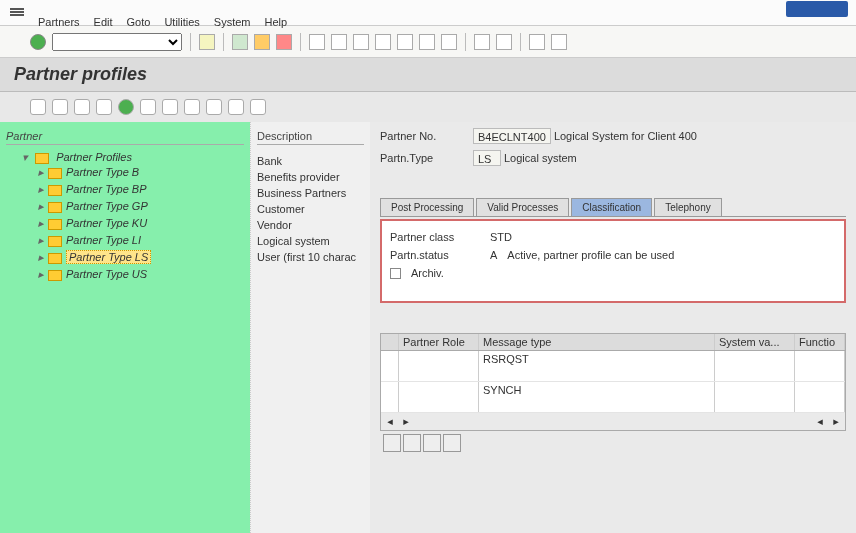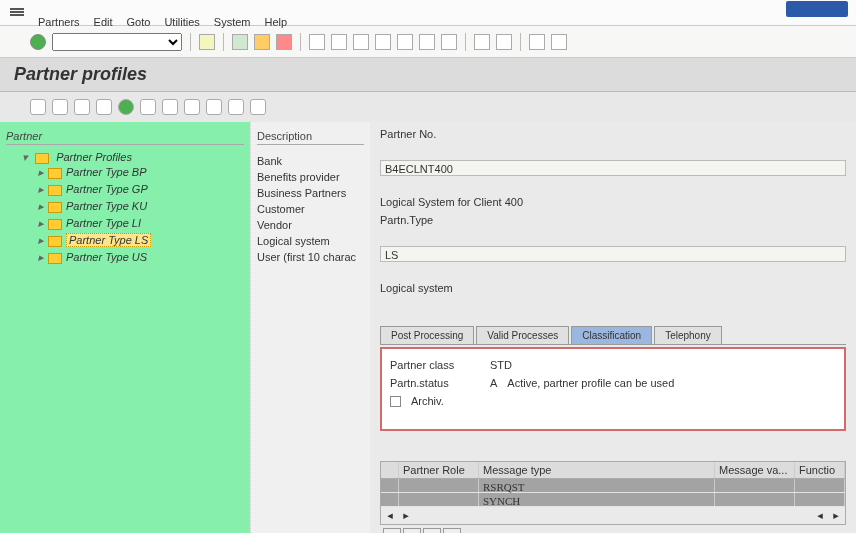--- a/index.html
+++ b/index.html
@@ -24,35 +24,35 @@
   .left-pane { width: 250px; background: #86efac; padding: 6px; font-style: italic; }
   .col-header { font-weight: normal; color: #444; padding: 2px 0; border-bottom: 1px solid #aaa; margin-bottom: 4px; }
   .tree ul { list-style: none; padding-left: 16px; }
   .tree li { padding: 2px 0; white-space: nowrap; }
   .tree .toggle { display: inline-block; width: 10px; color: #666; cursor: pointer; }
   .tree .folder { display: inline-block; width: 14px; height: 11px; background: #ffcc33; border: 1px solid #cc9900; margin-right: 4px; vertical-align: middle; }
   .tree .selected { background: #ffe58a; border: 1px dotted #cc9900; padding: 0 2px; }
   .desc-pane { width: 120px; background: #f0f0f0; padding: 6px; border-left: 1px dotted #ccc; }
   .desc-pane .row { padding: 2px 0; white-space: nowrap; }
   .right-pane { flex: 1; background: #eaeaea; padding: 6px 10px; position: relative; }
-  .field-row { display: flex; gap: 20px; margin-bottom: 6px; flex-direction: column; }
+  .field-row { display: flex; align-items: center; gap: 3px; margin-bottom: 6px; }
   .field-row .label { width: 90px; }
   .field-row .val { background: #f5f5f0; border: 1px solid #bbb; padding: 1px 4px; min-width: 70px; display: inline-block; height: 16px; line-height: 14px; }
   .tabs { display: flex; margin-top: 32px; border-bottom: 1px solid #999; }
   .tabs .tab { padding: 3px 10px; background: #e0e0e0; border: 1px solid #999; border-bottom: none; margin-right: 2px; cursor: pointer; font-size: 10px; }
   .tabs .tab.active { background: #9bb7e0; }
   .detail-box { border: 2px solid #d46a6a; padding: 10px 8px 16px 8px; background: #ffffff; margin-top: 2px; }
   .detail-box .drow { display: flex; gap: 10px; margin-bottom: 6px; align-items: center; }
   .detail-box .dlabel { width: 90px; }
   .outbound { margin-top: 30px; }
   .outbound-title { border-bottom: 1px solid #aaa; padding: 2px 0; display: flex; justify-content: space-between; }
   .grid { border: 1px solid #aaa; margin-top: 2px; }
   .grid-head { display: flex; background: #dcdcdc; border-bottom: 1px solid #aaa; }
   .grid-head .gh, .grid-row .gc { padding: 2px 4px; border-right: 1px solid #ccc; }
-  .grid-row { display: flex; background: #a3a3a3; border-bottom: 1px solid #e4e4e4; height: 14px; font-family: Liberation Serif, serif; }
+  .grid-row { display: flex; background: #ffffff; border-bottom: 1px solid #e4e4e4; height: 31px; }
   .grid-nav { display: flex; gap: 2px; padding: 2px; }
   .grid-nav .arrow { width: 14px; text-align: center; }
   .grid-tools { display: flex; gap: 2px; padding: 3px; }
   .grid-tools .gt { width: 18px; height: 18px; border: 1px solid #999; background: #eee; }
   .checkbox { width: 11px; height: 11px; border: 1px solid #888; display: inline-block; background: #fff; }
   .window-ctrls { position: absolute; top: 1px; right: 8px; width: 62px; height: 16px; background: #2a5aa8; border-radius: 2px; display:flex; gap:8px; align-items:center; justify-content:center; }
 </style>
 </head>
 <body>
 
@@ -116,20 +116,21 @@
 <div class="main">
   <div class="left-pane">
     <div class="col-header">Partner</div>
     <div class="tree">
       <ul>
         <li>
           <span class="toggle">▾</span>
           <span class="folder"></span>
           <span>Partner Profiles</span>
           <ul>
+            <li><span class="toggle">▸</span><span class="folder"></span><span>Partner Type B</span></li>
             <li><span class="toggle">▸</span><span class="folder"></span><span>Partner Type BP</span></li>
             <li><span class="toggle">▸</span><span class="folder"></span><span>Partner Type GP</span></li>
             <li><span class="toggle">▸</span><span class="folder"></span><span>Partner Type KU</span></li>
             <li><span class="toggle">▸</span><span class="folder"></span><span>Partner Type LI</span></li>
             <li><span class="toggle">▸</span><span class="folder"></span><span class="selected">Partner Type LS</span></li>
             <li><span class="toggle">▸</span><span class="folder"></span><span>Partner Type US</span></li>
           </ul>
         </li>
       </ul>
     </div>
@@ -181,21 +182,21 @@
         <span>Archiv.</span>
       </div>
     </div>
 
     <div class="outbound">
       <div class="grid">
         <div class="grid-head">
           <div class="gh" style="width:18px"></div>
           <div class="gh" style="width:80px">Partner Role</div>
           <div class="gh" style="flex:1">Message type</div>
-          <div class="gh" style="width:80px">Message va...</div>
+          <div class="gh" style="width:80px">System va...</div>
           <div class="gh" style="width:50px">Functio</div>
         </div>
         <div class="grid-row">
           <div class="gc" style="width:18px"></div>
           <div class="gc" style="width:80px"></div>
           <div class="gc" style="flex:1">RSRQST</div>
           <div class="gc" style="width:80px"></div>
           <div class="gc" style="width:50px"></div>
         </div>
         <div class="grid-row">

